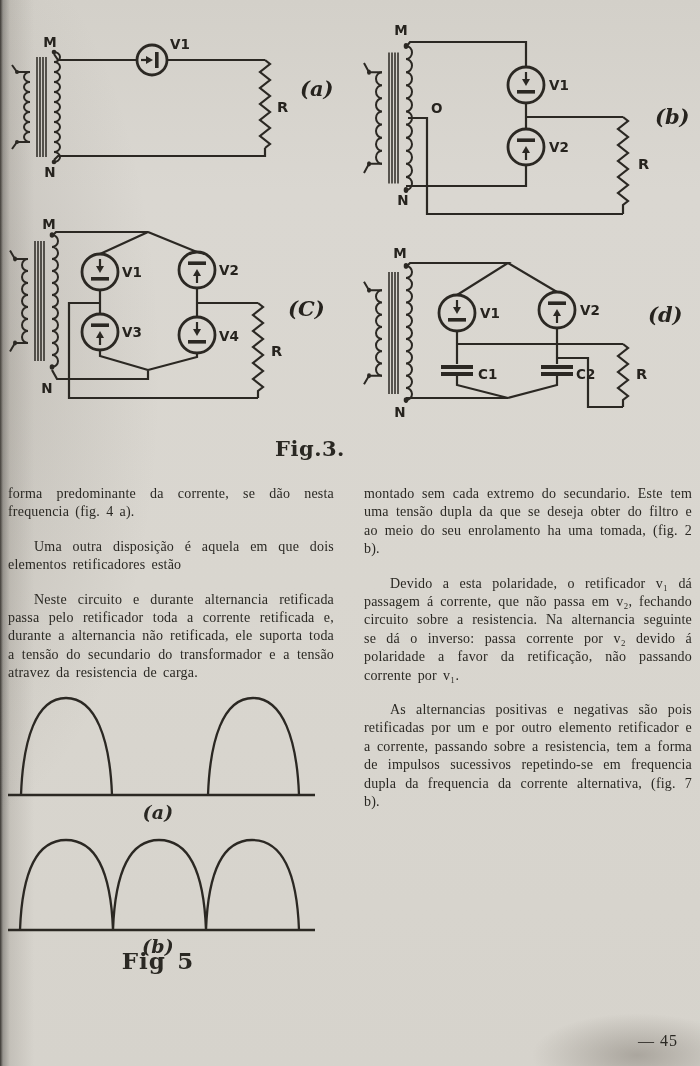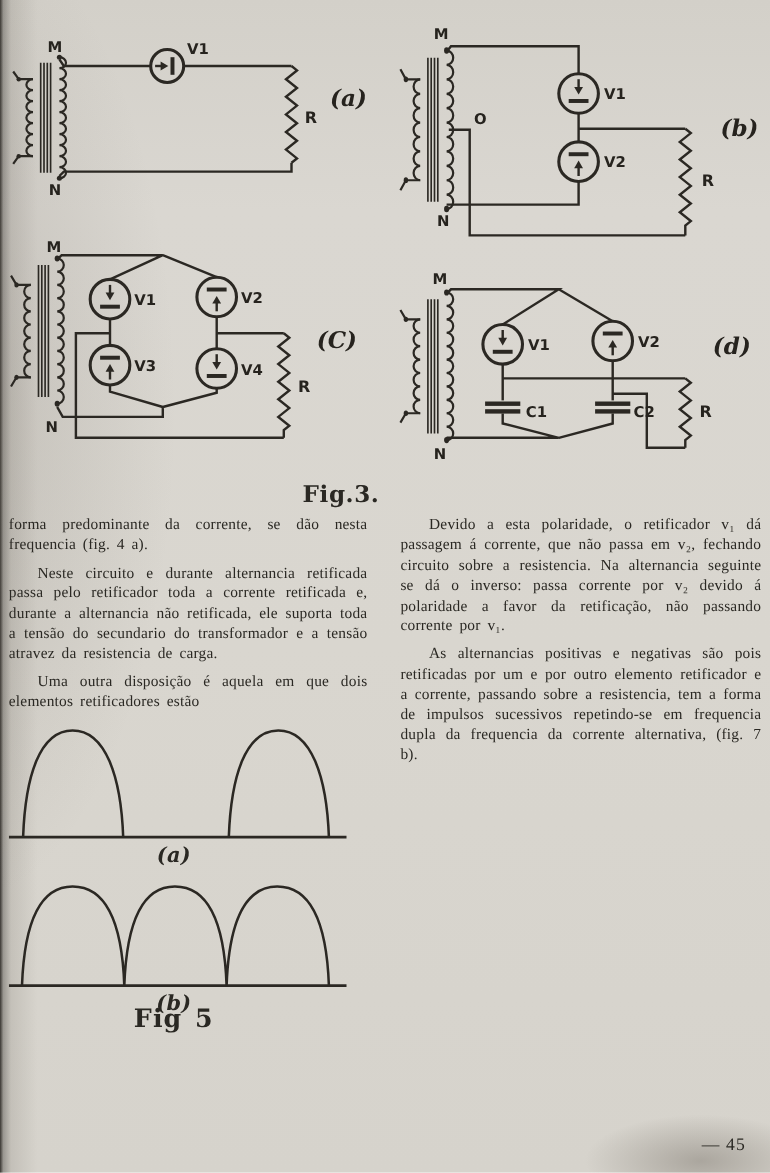--- a/index.html
+++ b/index.html
@@ -19,21 +19,21 @@
   .svg-label-lg{font-family:"DejaVu Sans",sans-serif;font-size:14.5px;font-weight:600;fill:#26231e;}
   .corner-label{font-family:"DejaVu Serif",serif;font-style:italic;font-size:21px;font-weight:600;fill:#26231e;}
   .caption-fig3{
     position:absolute;left:258px;top:436px;width:104px;text-align:center;
     font-family:"DejaVu Serif",serif;font-size:21px;font-weight:600;letter-spacing:.5px;
   }
   .col{position:absolute;top:469px;width:326px;font-size:14px;line-height:18.4px;
     text-align:justify;word-spacing:2.5px;letter-spacing:.2px;}
   .col-left{left:8px;}
   .col-right{left:364px;width:328px;}
-  .col p{margin:0 0 7px 0;text-indent:26px;}
+  .col p{margin:16px 0 7px 0;text-indent:26px;}
   .col p.cont{text-indent:0;}
   .wave{display:block;margin:4px 0 0 0;}
   .wave path{stroke:#2b2823;fill:none;}
   .fig-label{width:300px;text-align:center;font-family:"DejaVu Serif",serif;
     font-style:italic;font-size:19px;font-weight:600;margin-top:1px;}
   .fig4-caption{font-size:23px;font-style:normal;margin-top:-3px;letter-spacing:1px;}
   .page-number{position:absolute;top:1032px;right:22px;font-size:16px;font-weight:400;
     font-family:"Liberation Serif",serif;letter-spacing:1px;}
 </style>
 </head>
@@ -159,37 +159,38 @@
       <text class="svg-label" x="576" y="379">C2</text>
       <text class="svg-label-lg" x="636" y="379">R</text>
       <text class="corner-label" x="648" y="322">(d)</text>
     </g>
   </svg>
 
   <div class="caption-fig3">Fig.3.</div>
 
   <div class="col col-left">
     <p class="cont">forma predominante da corrente, se dão nesta frequencia (fig. 4 a).</p>
+    <p>Uma outra disposição é aquela em que dois elementos retificadores estão</p>
     <p>Neste circuito e durante alternancia retificada passa pelo retificador toda a corrente retificada e, durante a alternancia não retificada, ele suporta toda a tensão do secundario do transformador e a tensão atravez da resistencia de carga.</p>
-    <p>Uma outra disposição é aquela em que dois elementos retificadores estão</p>
 
     <svg class="wave" width="320" height="112" viewBox="0 0 320 112">
       <path d="M0,105 H307" stroke-width="2.6"></path>
       <path d="M13,105 C15,50 28,8 58,8 C88,8 102,50 104,105" stroke-width="2.3"></path>
       <path d="M200,105 C202,50 215,8 245,8 C275,8 289,50 291,105" stroke-width="2.3"></path>
     </svg>
     <div class="fig-label">(a)</div>
 
     <svg class="wave" width="320" height="106" viewBox="0 0 320 106" style="margin-top:9px">
       <path d="M0,100 H307" stroke-width="2.6"></path>
       <path d="M12,100 C14,45 27,10 58,10 C89,10 103,45 105,100 C107,45 120,10 151,10 C182,10 196,45 198,100 C200,45 213,10 244,10 C275,10 289,45 291,100" stroke-width="2.3"></path>
     </svg>
     <div class="fig-label">(b)</div>
     <div class="fig-label fig4-caption">Fig 5</div>
   </div>
 
   <div class="col col-right">
+    <p class="cont">montado sem cada extremo do secundario. Este tem uma tensão dupla da que se deseja obter do filtro e ao meio do seu enrolamento ha uma tomada, (fig. 2 b).</p>
     <p>Devido a esta polaridade, o retificador v₁ dá passagem á corrente, que não passa em v₂, fechando circuito sobre a resistencia. Na alternancia seguinte se dá o inverso: passa corrente por v₂ devido á polaridade a favor da retificação, não passando corrente por v₁.</p>
     <p>As alternancias positivas e negativas são pois retificadas por um e por outro elemento retificador e a corrente, passando sobre a resistencia, tem a forma de impulsos sucessivos repetindo-se em frequencia dupla da frequencia da corrente alternativa, (fig. 7 b).</p>
   </div>
 
   <div class="page-number">— 45</div>
 </div>
 
 </body></html>

